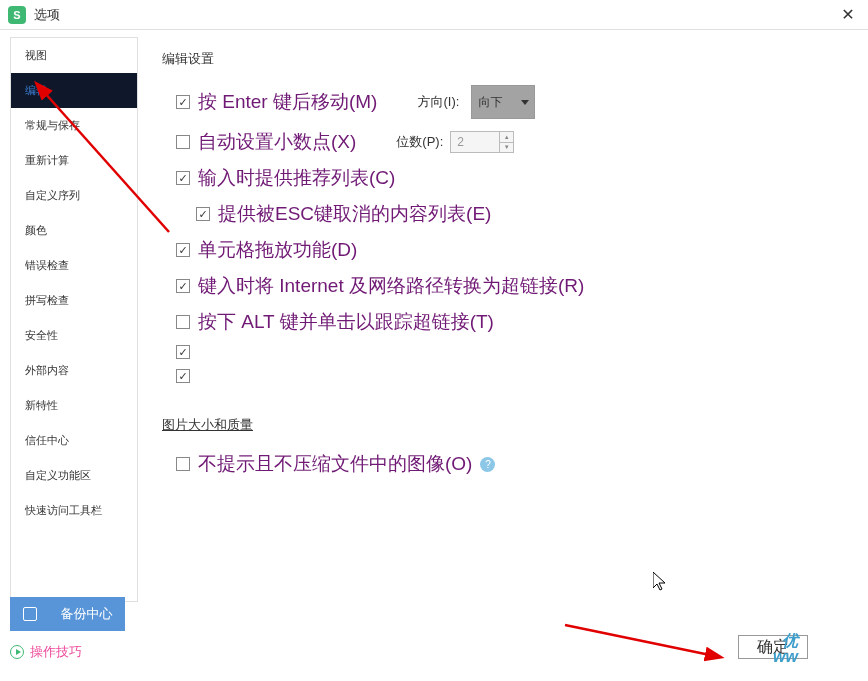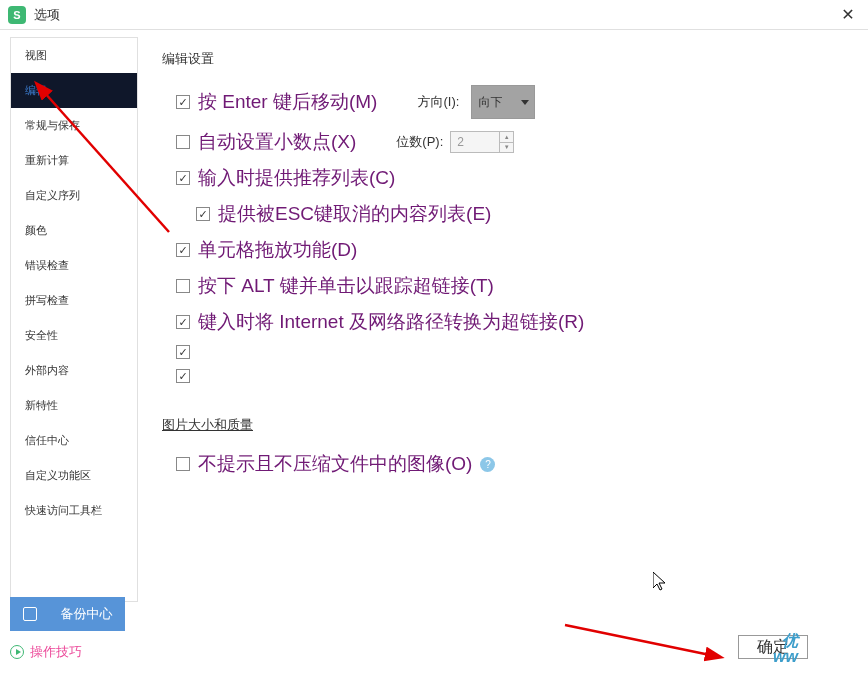--- a/index.html
+++ b/index.html
@@ -104,27 +104,27 @@
       <span class="cb checked"></span>
       <span class="checkbox-label">提供被ESC键取消的内容列表(E)</span>
     </div>
 
     <div class="row">
       <span class="cb checked"></span>
       <span class="checkbox-label">单元格拖放功能(D)</span>
     </div>
 
     <div class="row">
-      <span class="cb"></span>
-      <span class="checkbox-label">按下 ALT 键并单击以跟踪超链接(T)</span>
+      <span class="cb checked"></span>
+      <span class="checkbox-label">键入时将 Internet 及网络路径转换为超链接(R)</span>
     </div>
 
     <div class="row">
-      <span class="cb checked"></span>
-      <span class="checkbox-label">键入时将 Internet 及网络路径转换为超链接(R)</span>
+      <span class="cb"></span>
+      <span class="checkbox-label">按下 ALT 键并单击以跟踪超链接(T)</span>
     </div>
 
     <div class="row">
       <span class="cb checked"></span>
     </div>
 
     <div class="row">
       <span class="cb checked"></span>
     </div>
 

